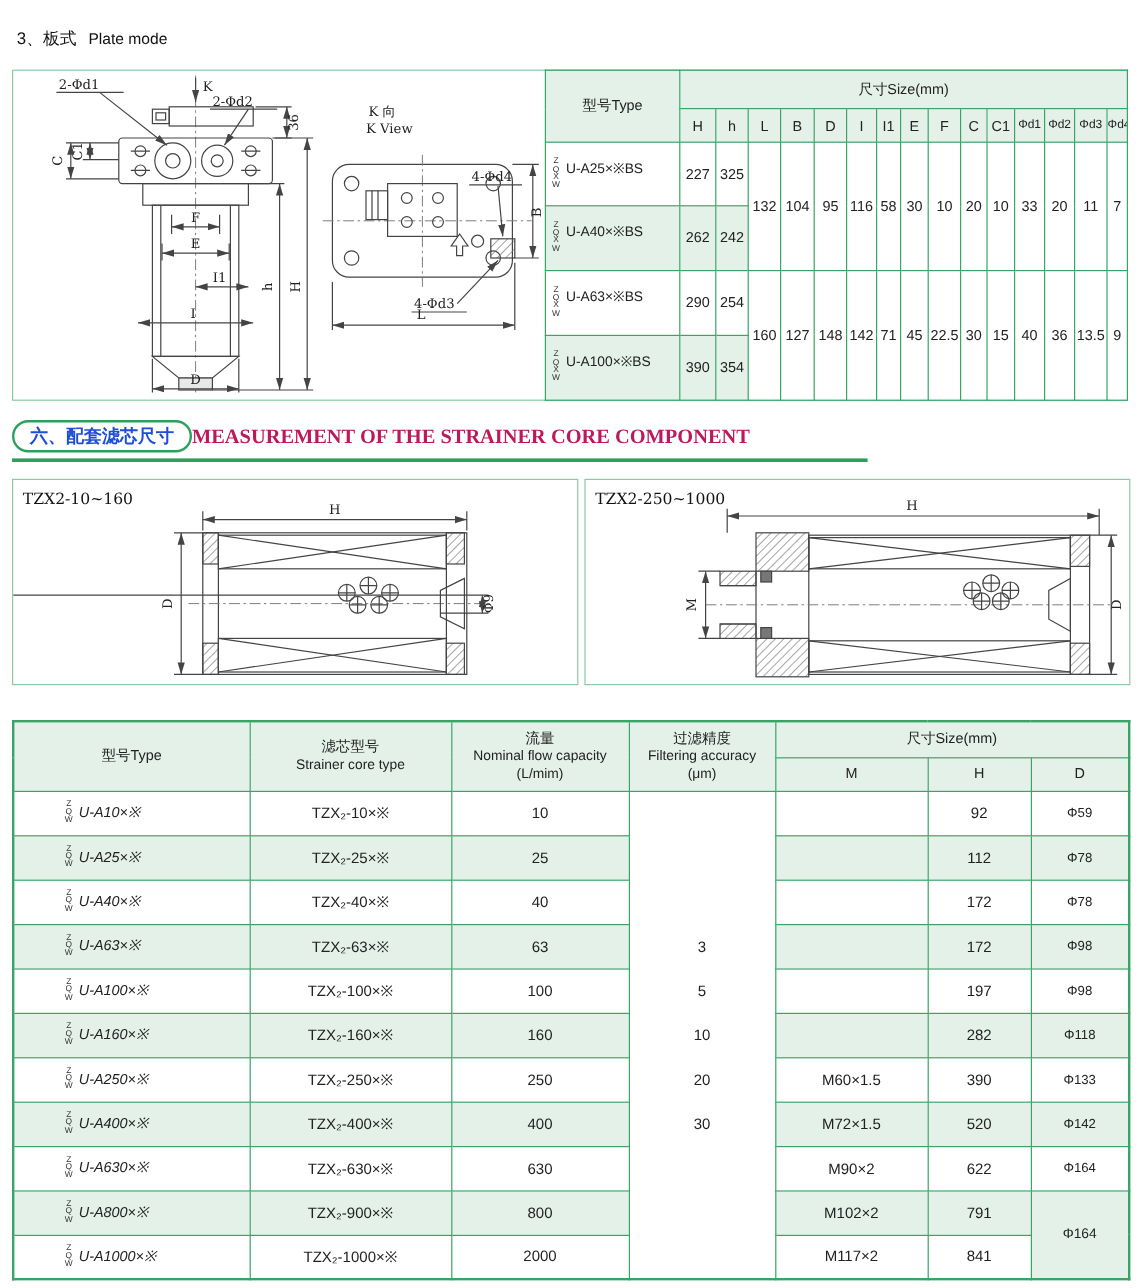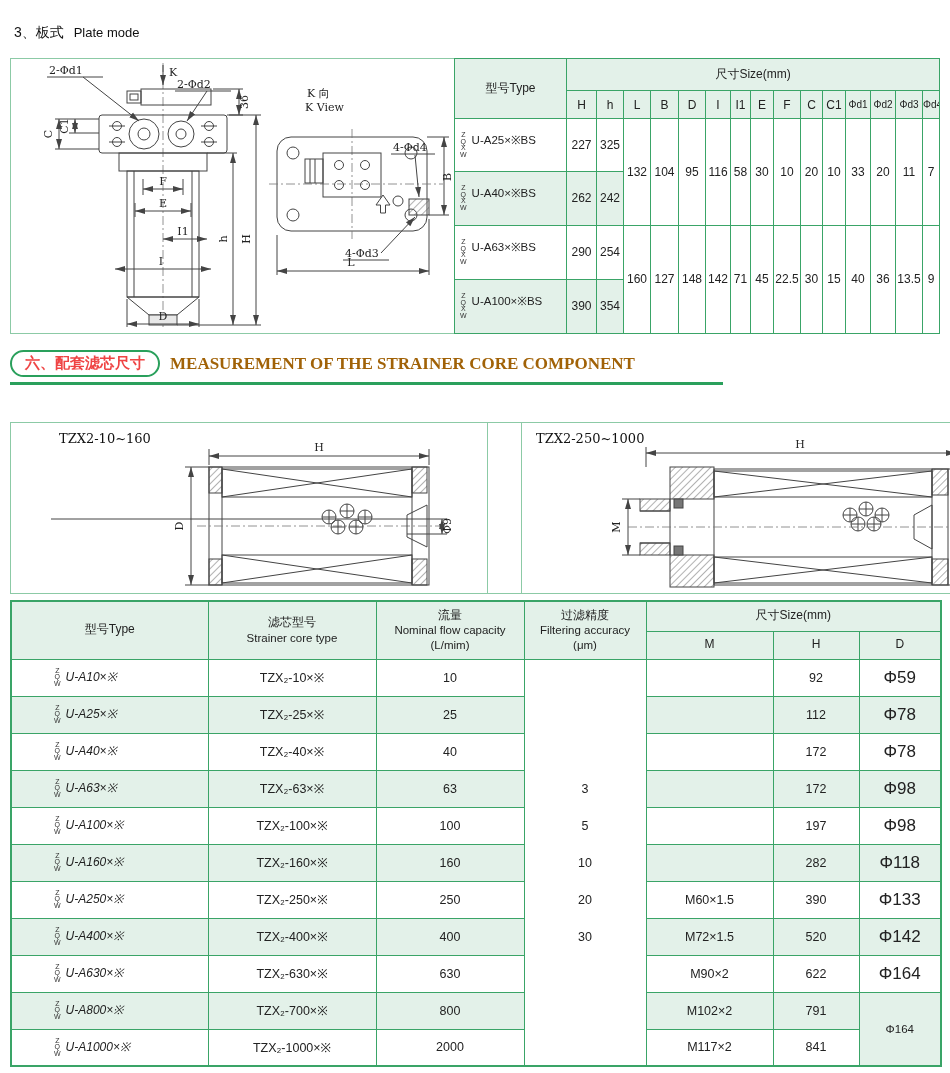--- a/index.html
+++ b/index.html
@@ -24,45 +24,45 @@
   .ptable td.typ{text-align:left;}
   .ptable tr.g td{background:#e3f1e9;}
   .tw{display:flex;align-items:flex-start;gap:5px;padding-left:5px;}
   .pfx{font-size:7px;line-height:6.5px;white-space:pre;text-align:center;color:#333;}
   .ptable .tlabel{font-size:11.5px;}
 
   
   .sec6row{position:absolute;left:10px;top:350px;width:713px;border-bottom:3px solid #2aa05c;
         padding-bottom:5px;display:flex;align-items:center;}
   .pill{display:inline-block;border:2px solid #2aa05c;border-radius:16px;padding:2px 13px;
-        font-size:15px;font-weight:bold;color:#ef4444;background:#fff;white-space:nowrap;}
+        font-size:15px;font-weight:bold;color:#1d4ed8;background:#fff;white-space:nowrap;}
   .sec6title{font-family:"Liberation Serif","DejaVu Serif",serif;font-weight:bold;font-size:17px;
-        margin-left:10px;color:#a16207;white-space:nowrap;}
+        color:#be185d;white-space:nowrap;}
   .subtitle{position:absolute;left:16px;top:402px;font-family:"Liberation Serif","DejaVu Serif",serif;
         font-size:12.5px;color:#111;}
   .subtitle .en{margin-left:8px;}
 
   
-  .dpanel{position:absolute;top:422px;height:170px;border:1px solid #8ccaa6;padding-left:40px;}
+  .dpanel{position:absolute;top:399px;height:170px;border:1px solid #8ccaa6;}
   .dpanel.leftp{left:10px;width:470px;}
   .dpanel.rightp{left:487px;width:453px;}
 
   
   .ctable{position:absolute;left:10px;top:600px;width:930px;border:2px solid #3aa467;}
   .ctable th,.ctable td{border:1px solid #3aa467;text-align:center;font-size:12.5px;color:#222;
         padding:0;font-weight:normal;background:#fff;overflow:hidden;}
   .ctable th{background:#e3f1e9;font-size:12px;line-height:1.3;}
   .ctable th .sm{font-size:11.5px;}
   .ctable tr.g td{background:#e3f1e9;}
   .ctable td.typ{text-align:left;}
   .ctable .tw{padding-left:42px;}
   .ctable .tlabel{font-size:12px;font-style:italic;}
   .ctable td.acc{background:#fff;vertical-align:top;}
   .ctable td.dm{background:#fff;font-size:11.5px;}
-  .ctable td.dcol{font-size:17px;}
+  .ctable td.dcol{font-size:11px;}
   .acc .sp{height:111px;}
   .acc .v{height:37px;display:flex;align-items:center;justify-content:center;font-size:12.5px;}
 
   
   .ln{stroke:#444;stroke-width:1;fill:none;}
   .cl{stroke:#777;stroke-width:0.8;fill:none;stroke-dasharray:9 3 2 3;}
   .lb{font-family:"DejaVu Serif","Liberation Serif",serif;font-size:11px;fill:#222;}
   .lbt{font-family:"DejaVu Serif","Liberation Serif",serif;font-size:13px;fill:#111;}
 </style>
 </head>
@@ -620,21 +620,21 @@
     </tr>
     <tr class="g" style="height:37px">
       <td class="typ">
             <div class="tw">
               <span class="pfx">Z
 Q
 W</span>
               <span class="tlabel">U-A800×※</span>
             </div>
           </td>
-      <td>TZX₂-700×※</td>
+      <td>TZX₂-900×※</td>
       <td>800</td>
       <td>M102×2</td>
       <td>791</td>
       <td class="dm" rowspan="2">Φ164</td>
     </tr>
     <tr style="height:37px">
       <td class="typ">
             <div class="tw">
               <span class="pfx">Z
 Q

